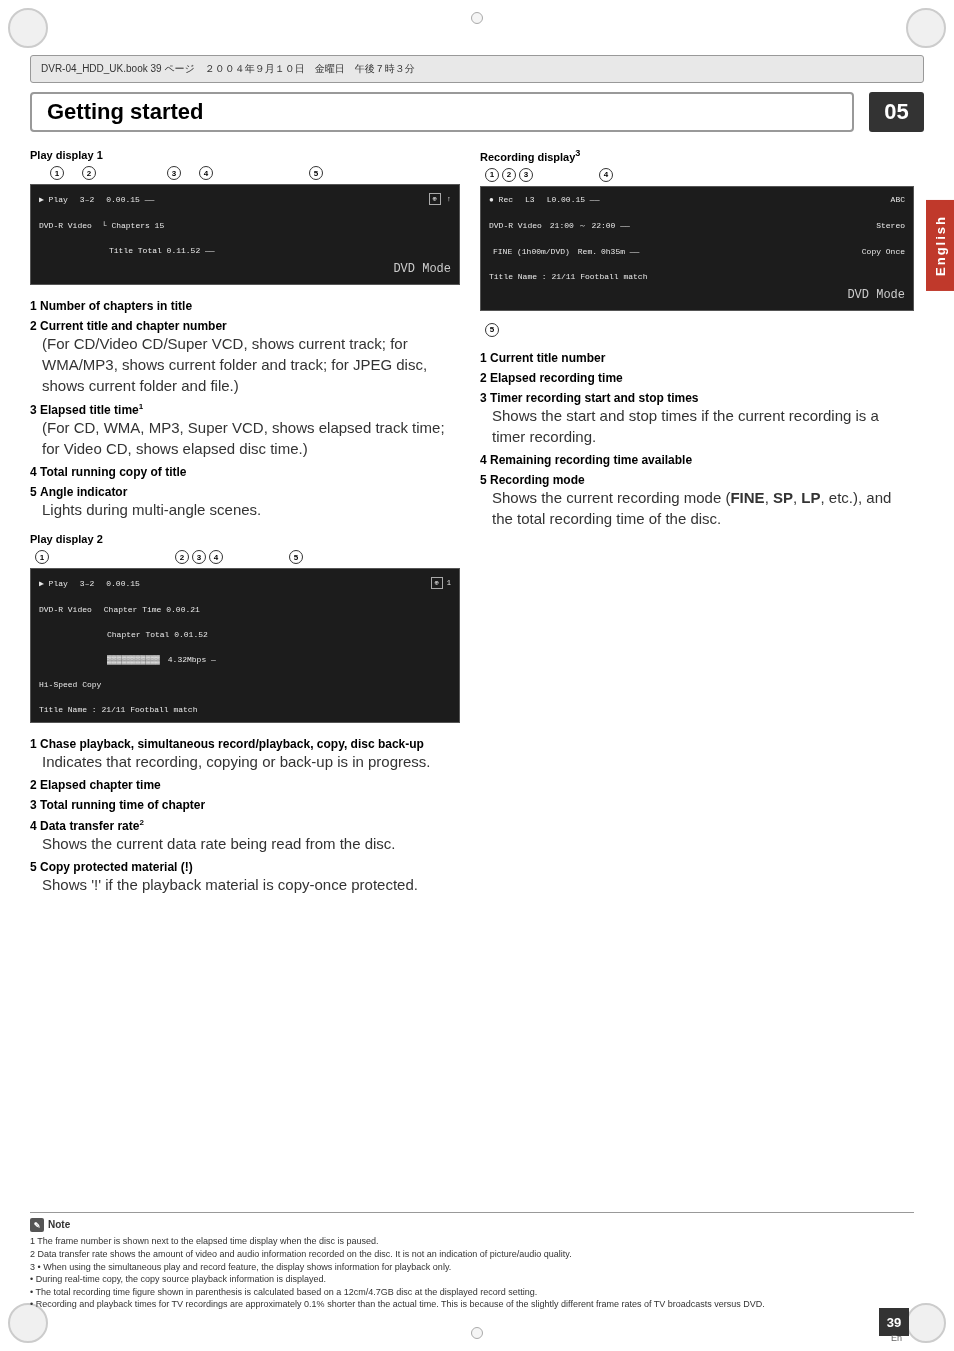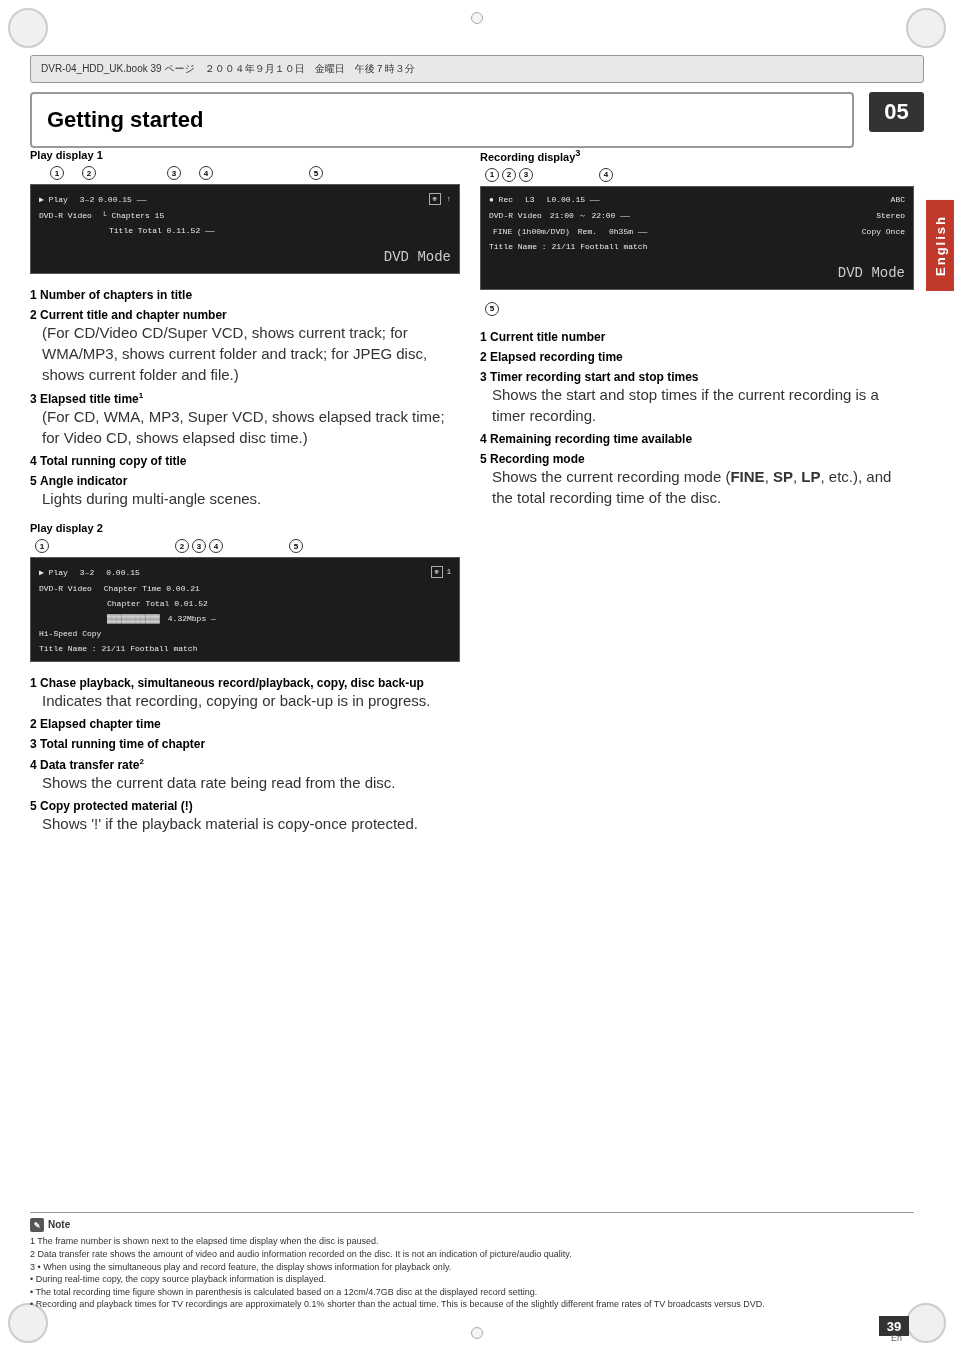--- a/index.html
+++ b/index.html
@@ -43,21 +43,21 @@
       font-size: 10px;
       color: #333;
     }
 
     
     .page-title-section {
       position: absolute;
       top: 92px;
       left: 30px;
       right: 100px;
-      height: 56px;
+      height: 40px;
       border: 2px solid #999;
       border-radius: 4px;
       display: flex;
       align-items: center;
       padding-left: 15px;
     }
     .page-title-section h1 {
       font-size: 22px;
       font-weight: bold;
       color: #000;
@@ -189,21 +189,21 @@
     }
 
     
     .page-number {
       position: absolute;
       bottom: 15px;
       right: 45px;
       background: #333;
       color: #fff;
       width: 30px;
-      height: 20px;
+      height: 28px;
       display: flex;
       align-items: center;
       justify-content: center;
       font-size: 13px;
       font-weight: bold;
     }
 
     .page-en {
       position: absolute;
       bottom: 8px;
@@ -221,35 +221,35 @@
       font-family: 'Courier New', monospace;
       font-size: 8px;
       position: relative;
       margin-top: 22px;
       margin-bottom: 12px;
     }
 
     .dvd-display-inner {
       display: flex;
       flex-direction: column;
-      gap: 6px;
+      gap: 16px;
     }
 
     .dvd-display-row {
       display: flex;
       align-items: center;
       gap: 4px;
       font-size: 8px;
     }
 
     .dvd-mode-label {
       text-align: right;
-      font-size: 14px;
+      font-size: 12px;
       color: #ccc;
-      margin-top: 14px;
+      margin-top: 7px;
     }
 
     .num-circle {
       width: 14px;
       height: 14px;
       border: 1.5px solid #333;
       border-radius: 50%;
       background: #fff;
       color: #000;
       font-size: 8px;
@@ -303,21 +303,21 @@
         <div class="num-circle">3</div>
         <div class="num-circle">4</div>
         <div style="width:60px;"></div>
         <div class="num-circle">5</div>
       </div>
       <div class="dvd-display">
         <div class="dvd-display-inner">
           <div class="dvd-display-row">
             <span>▶ Play</span>
             <span style="margin-left:8px;">3–2</span>
-            <span style="margin-left:0;">0.00.15 ——</span>
+            <span style="margin-left:8px;">0.00.15 ——</span>
             <span style="margin-left:auto;border:1px solid #aaa;padding:1px 3px;font-size:7px;">⊕</span>
             <span style="margin-left:2px;font-size:7px;">↑</span>
           </div>
           <div class="dvd-display-row">
             <span>DVD-R Video</span>
             <span style="margin-left:6px;">└ Chapters 15</span>
           </div>
           <div class="dvd-display-row">
             <span style="margin-left:70px;">Title Total  0.11.52 ——</span>
           </div>
@@ -447,21 +447,21 @@
             <span style="margin-left:auto;">ABC</span>
           </div>
           <div class="dvd-display-row">
             <span>DVD-R Video</span>
             <span style="margin-left:4px;">21:00 ～ 22:00 ——</span>
             <span style="margin-left:auto;">Stereo</span>
           </div>
           <div class="dvd-display-row">
             <span style="margin-left:4px;">FINE (1h00m/DVD)</span>
             <span style="margin-left:4px;">Rem.</span>
-            <span style="margin-left:8px;">0h35m ——</span>
+            <span style="margin-left:0;">0h35m ——</span>
             <span style="margin-left:auto;">Copy Once</span>
           </div>
           <div class="dvd-display-row">
             <span>Title Name   : 21/11 Football match</span>
           </div>
         </div>
         <div class="dvd-mode-label">DVD Mode</div>
       </div>
 
       <div style="display:flex;margin-top:4px;margin-left:5px;">

